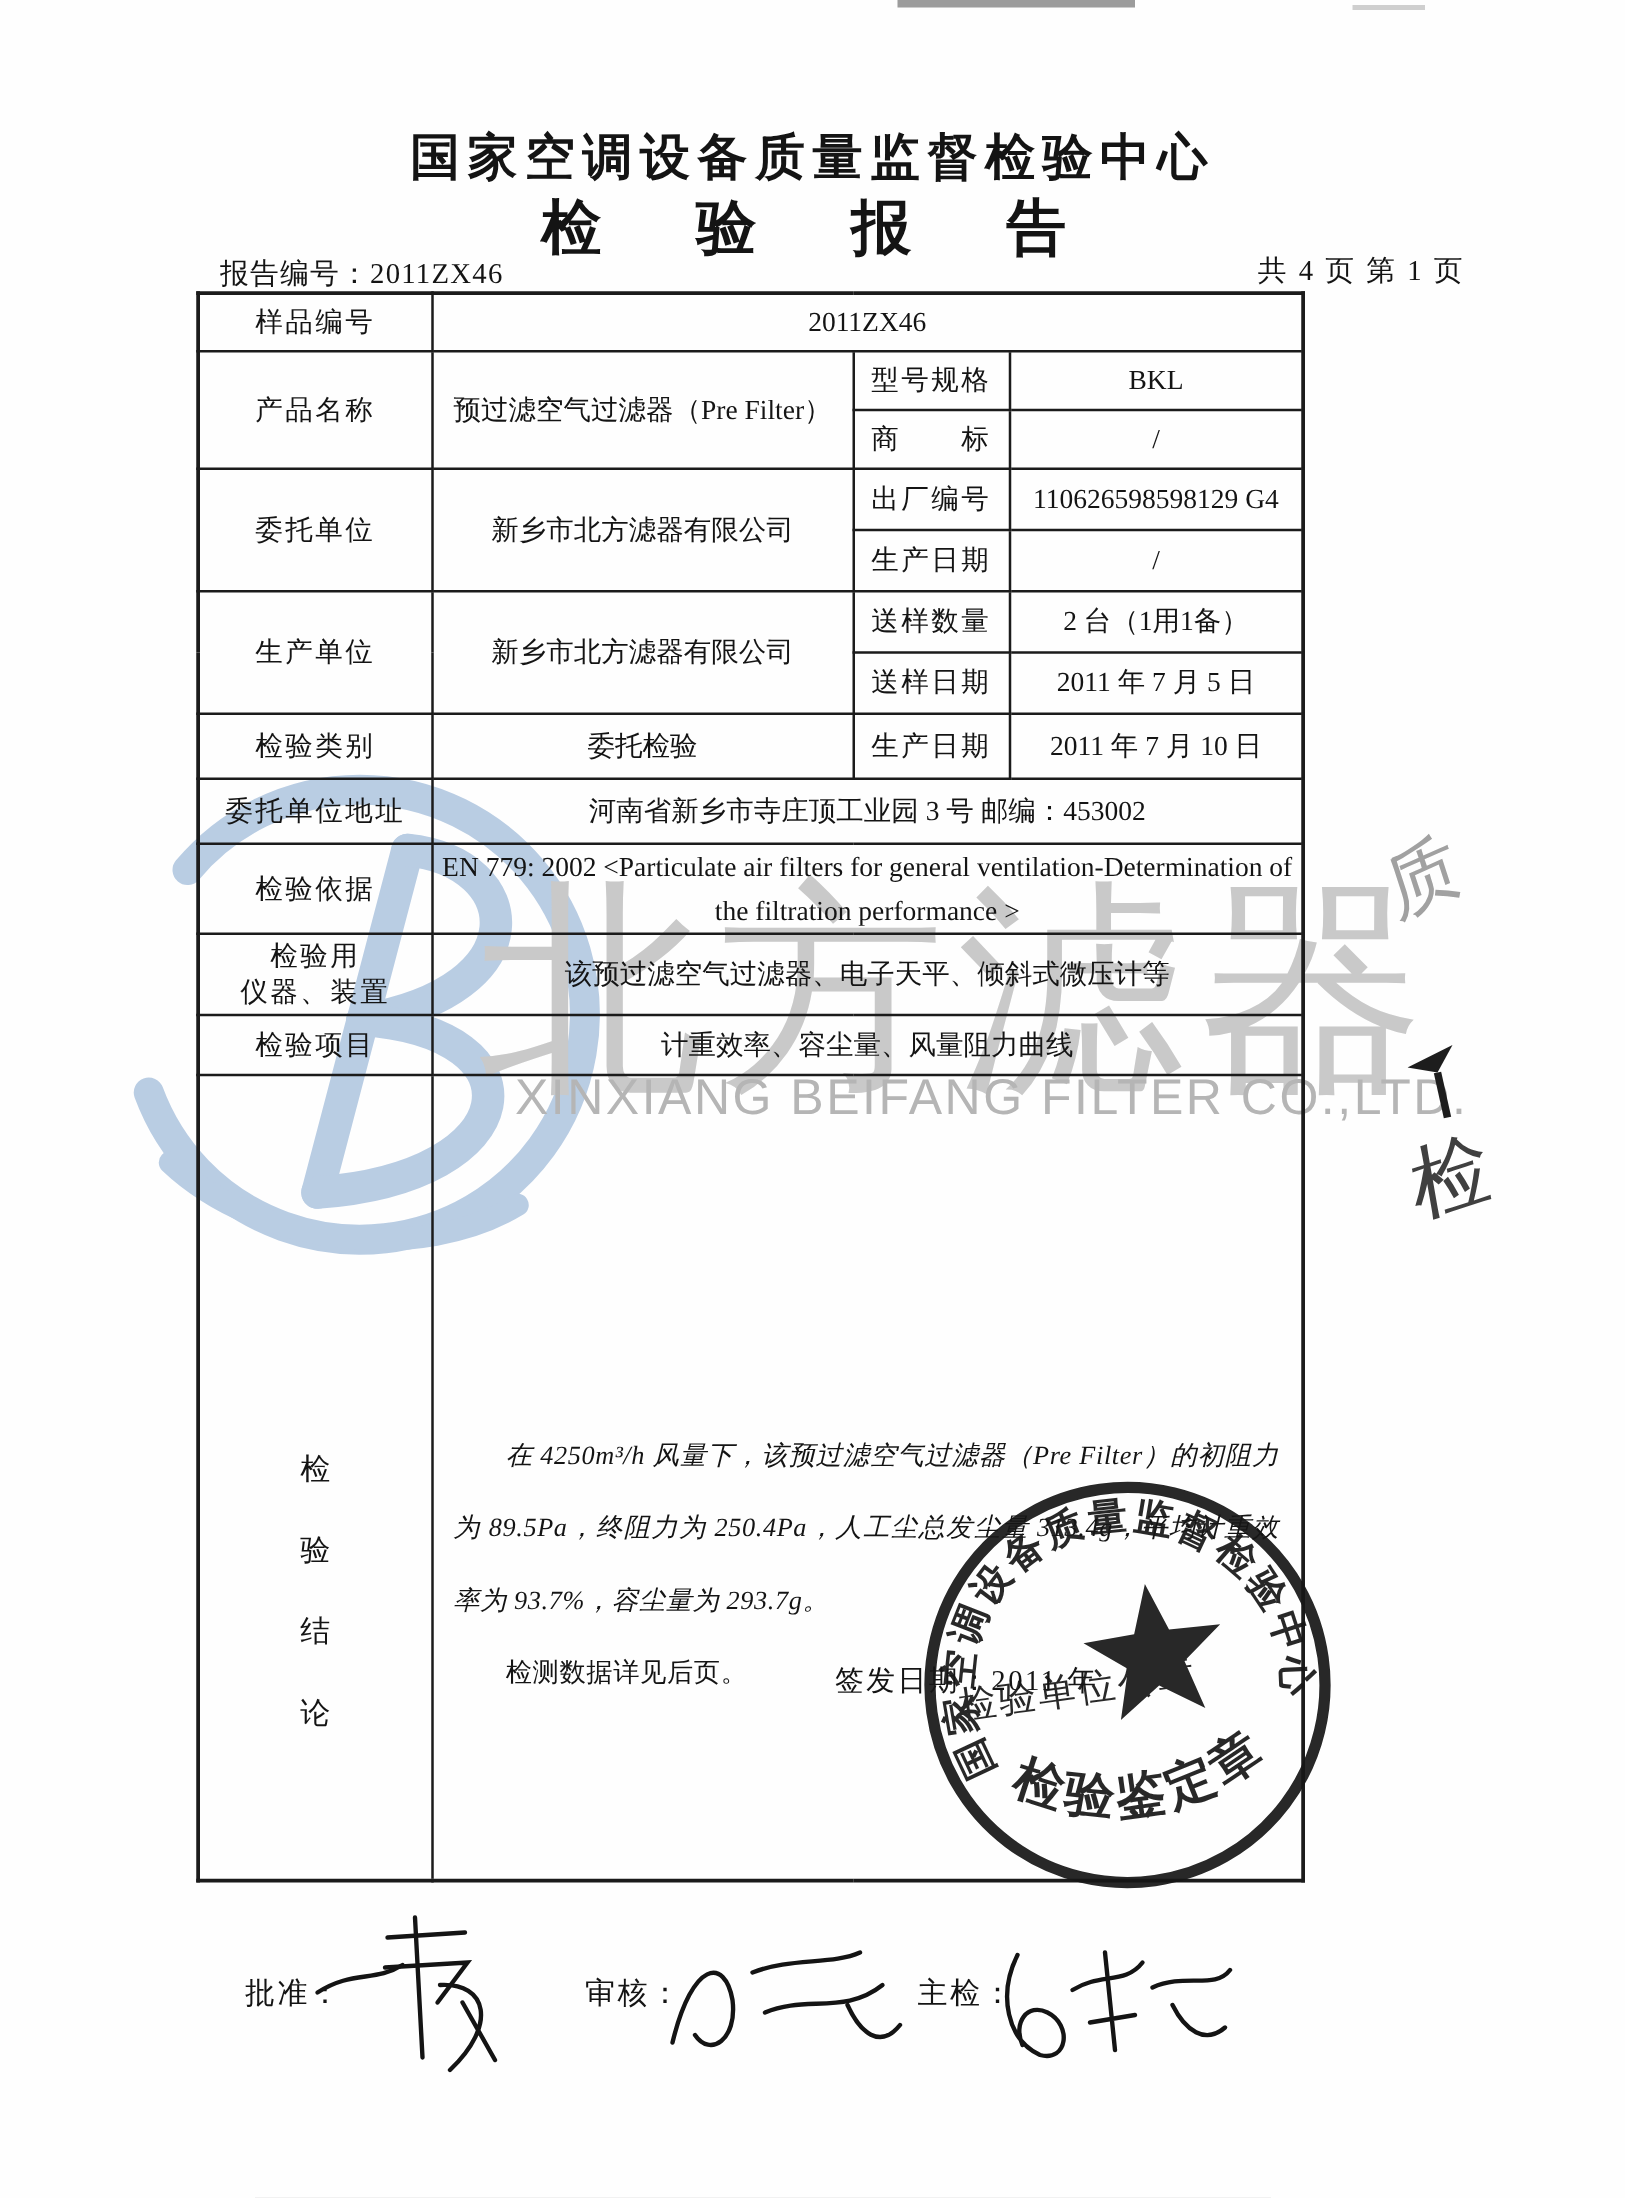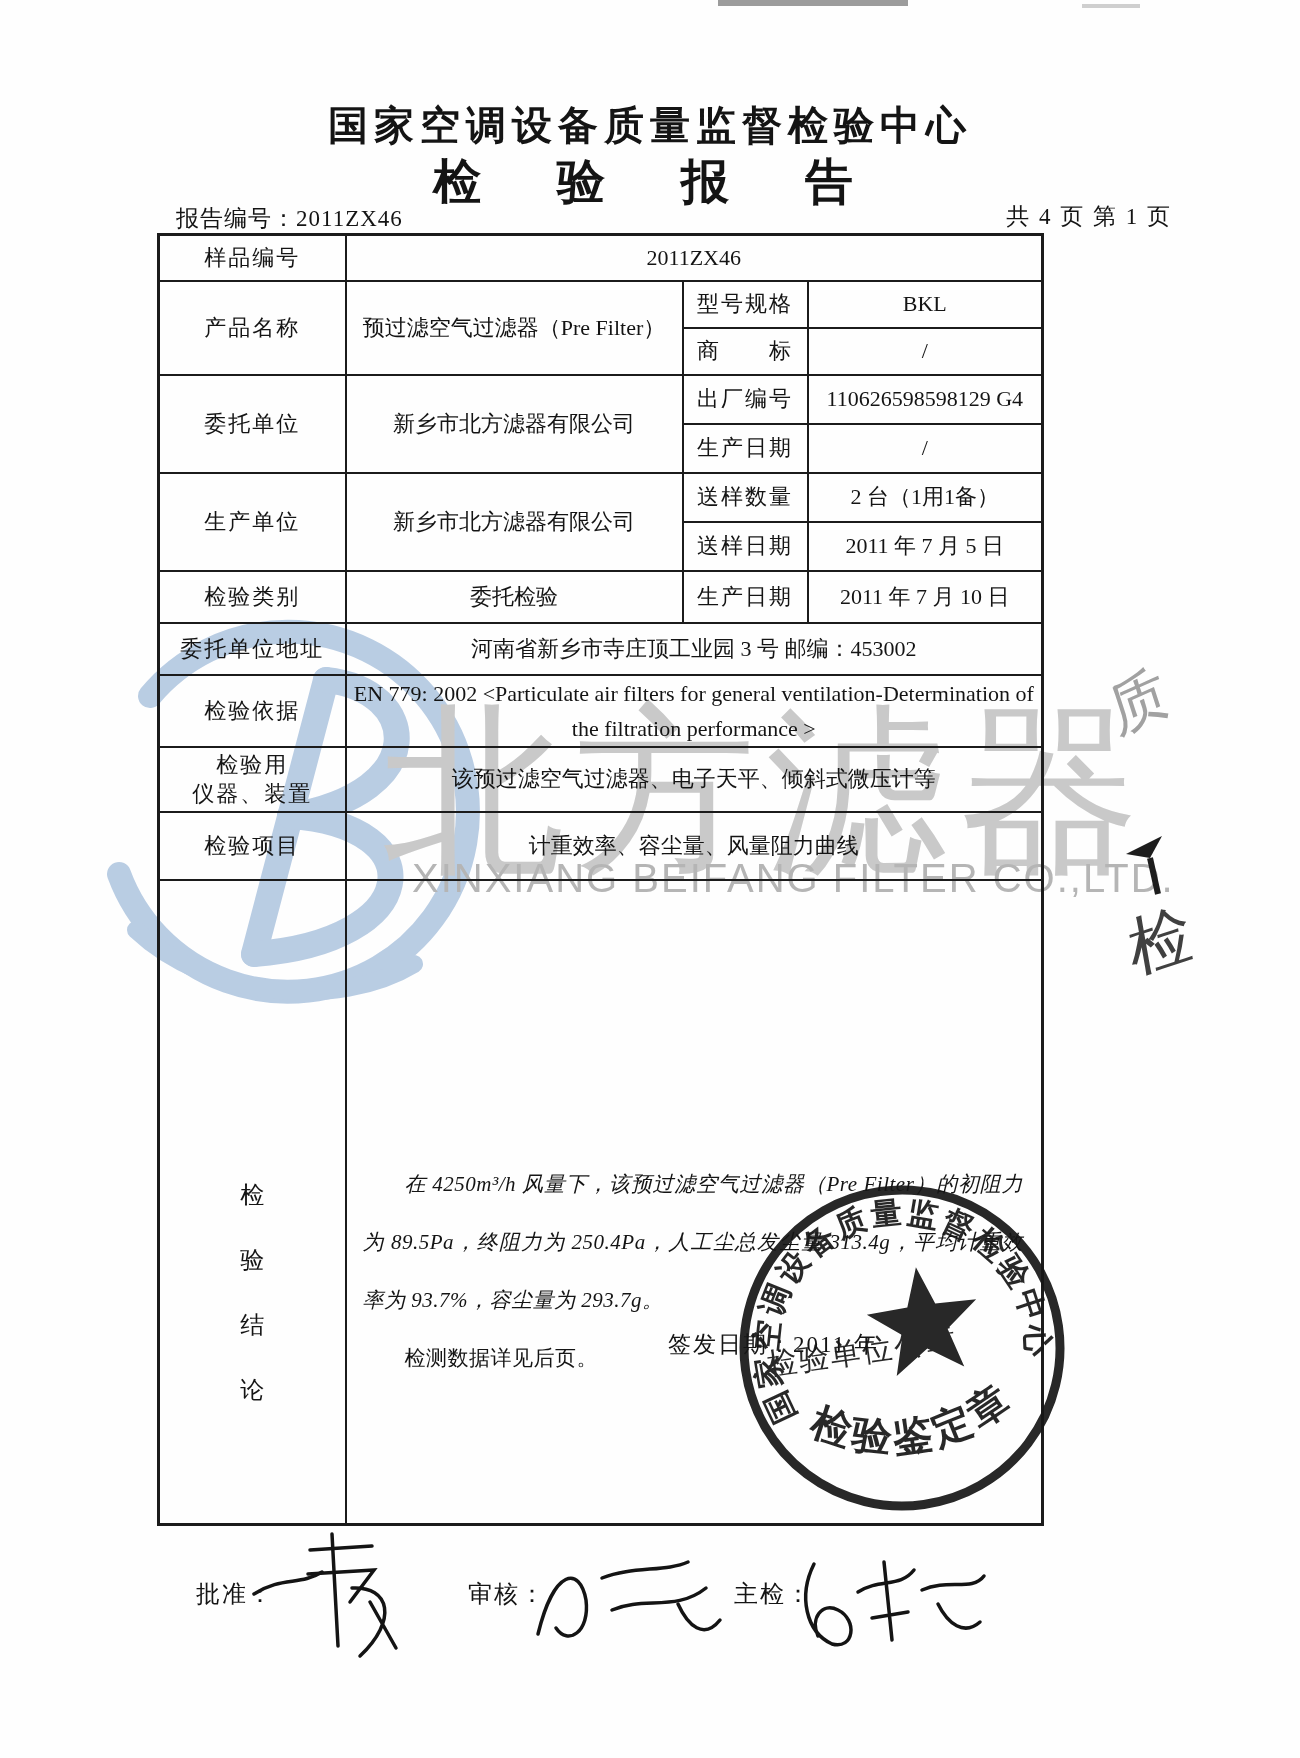--- a/index.html
+++ b/index.html
@@ -171,21 +171,21 @@
       <td class="lbl">检验依据</td>
       <td colspan="3" class="basis">EN 779: 2002 &lt;Particulate air filters for general ventilation-Determination of the filtration performance &gt;</td>
     </tr>
     <tr style="height:65px">
       <td class="lbl two-line">
         <div>检验用</div>
         <div>仪器、装置</div>
       </td>
       <td colspan="3">该预过滤空气过滤器、电子天平、倾斜式微压计等</td>
     </tr>
-    <tr style="height:68px">
+    <tr style="height:48px">
       <td class="lbl">检验项目</td>
       <td colspan="3">计重效率、容尘量、风量阻力曲线</td>
     </tr>
     <tr style="height:645px">
       <td class="concl-cell">
         <div class="concl-label">
           <span>检</span>
           <span>验</span>
           <span>结</span>
           <span>论</span>

